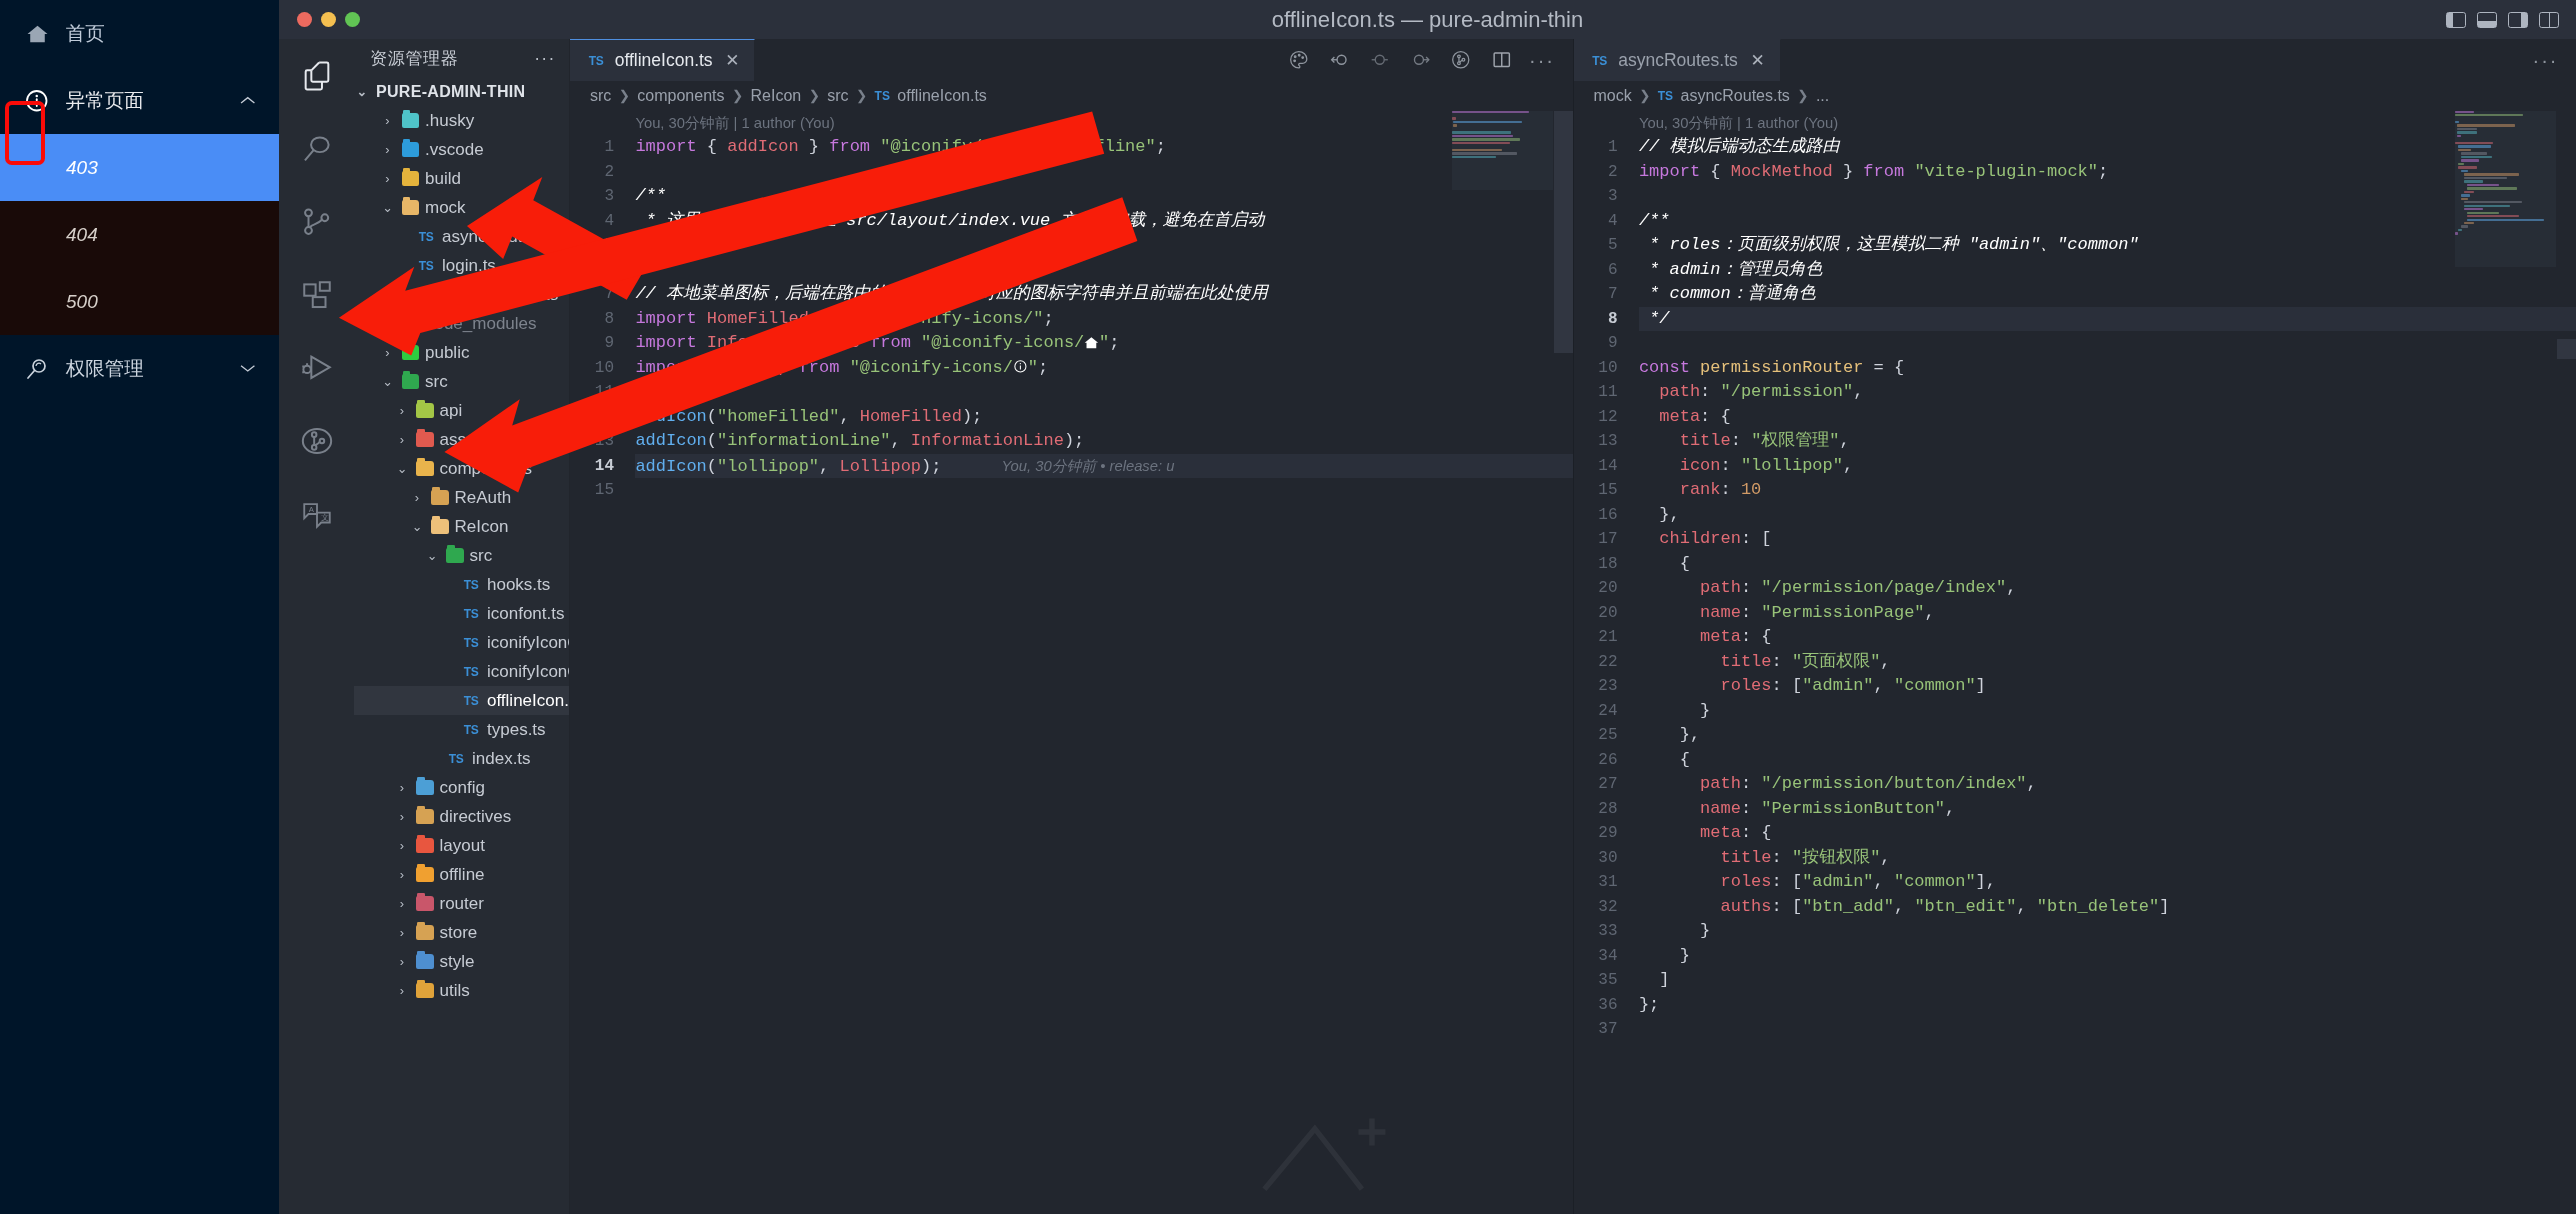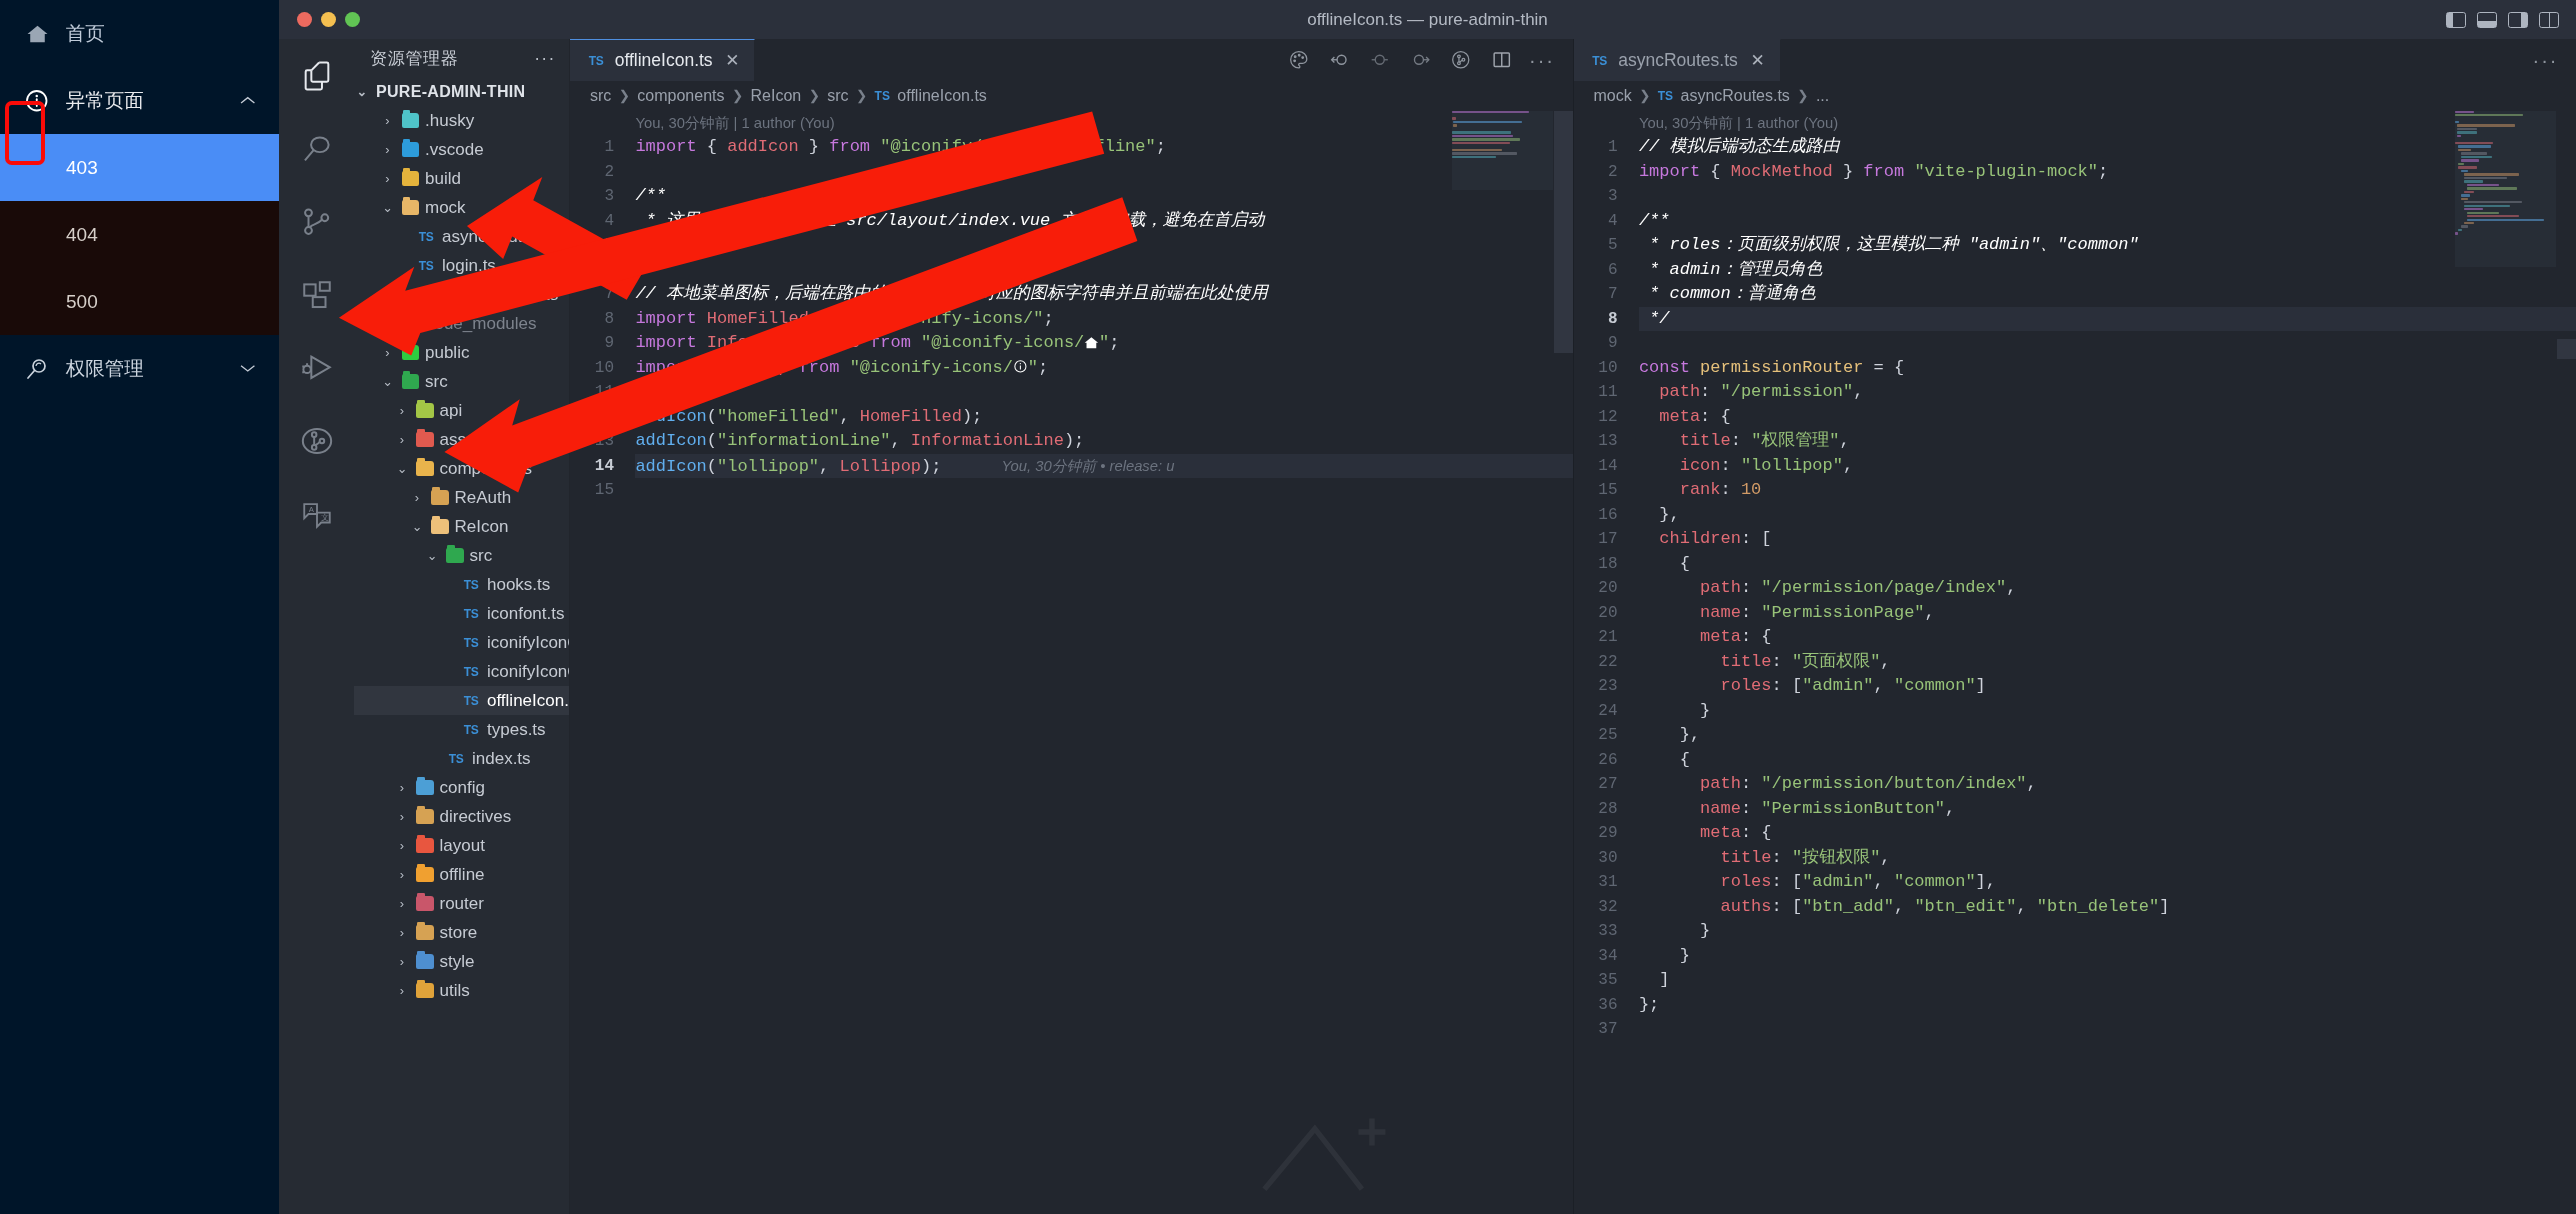--- a/index.html
+++ b/index.html
@@ -28,21 +28,21 @@
   .menu { flex:1; display:flex; flex-direction:column; background:#001529; }
   .menu-item {
     height:67px; display:flex; align-items:center; gap:14.8px;
     padding:0 23px 0 23px; color:#bfcbd9; font-size:19.5px;
     position:relative;
   }
   .menu-item .micon { width:28px; display:flex; align-items:center; justify-content:center; }
   .menu-item .chev { margin-left:auto; font-size:14.8px; color:#9aa7b6; }
   .menu-item.home { color:#bfcbd9; }
   .menu-item.group { color:#e8eaed; }
-  .submenu { background:#6d28d9; }
+  .submenu { background:#6d28d9;font-style:italic; }
   .sub-item {
     height:67px; display:flex; align-items:center;
     padding-left:66px; color:#d6cfc9; font-size:19px;
   }
   .sub-item.active { background:#4a8df6; color:#ffffff; }
   .sub-item.plain { background:#190a08; }
   .menu-item.perm { color:#cdd6e0; background:#001529; }
 
   .redbox {
     position:absolute; left:5.4px; top:101px; width:40px; height:64px;
@@ -53,21 +53,21 @@
   .vscode { flex:1; display:flex; flex-direction:column; background:#22262e; min-width:0; }
   .titlebar {
     height:39px; background:#2b303b; display:flex; align-items:center;
     padding:0 17.5px; position:relative; flex:0 0 39px;
   }
   .traffic { display:flex; gap:8.7px; align-items:center; }
   .dot { width:15.4px; height:15.4px; border-radius:50%; }
   .dot.r{background:#ec6a5f;} .dot.y{background:#f4bf50;} .dot.g{background:#61c454;}
   .title-text {
     position:absolute; left:0; right:0; text-align:center;
-    font-size:17px; color:#b4bac4;
+    font-size:22px; color:#b4bac4;
   }
   .layout-ctrls { margin-left:auto; display:flex; gap:11.4px; align-items:center; z-index:2; }
   .lc { width:19.5px; height:16px; border:1.7px solid #aeb5c0; border-radius:2.7px; position:relative; }
   .lc.left::before{content:"";position:absolute;left:0;top:0;bottom:0;width:6px;background:#aeb5c0;}
   .lc.bottom::before{content:"";position:absolute;left:0;right:0;bottom:0;height:5.4px;background:#aeb5c0;}
   .lc.right::before{content:"";position:absolute;right:0;top:0;bottom:0;width:6px;background:#aeb5c0;}
   .lc.grid::before{content:"";position:absolute;left:50%;top:0;bottom:0;width:1.7px;background:#aeb5c0;}
 
   .body-row { flex:1; display:flex; min-height:0; }
 

